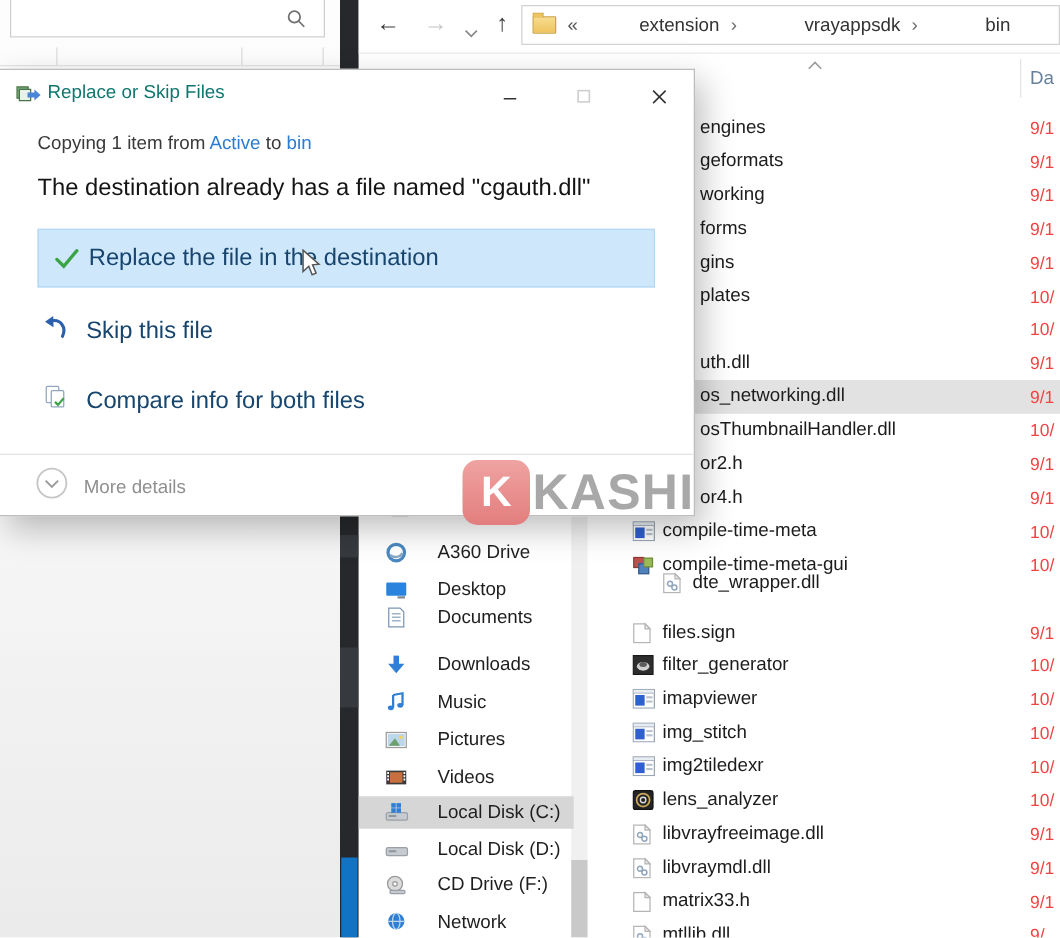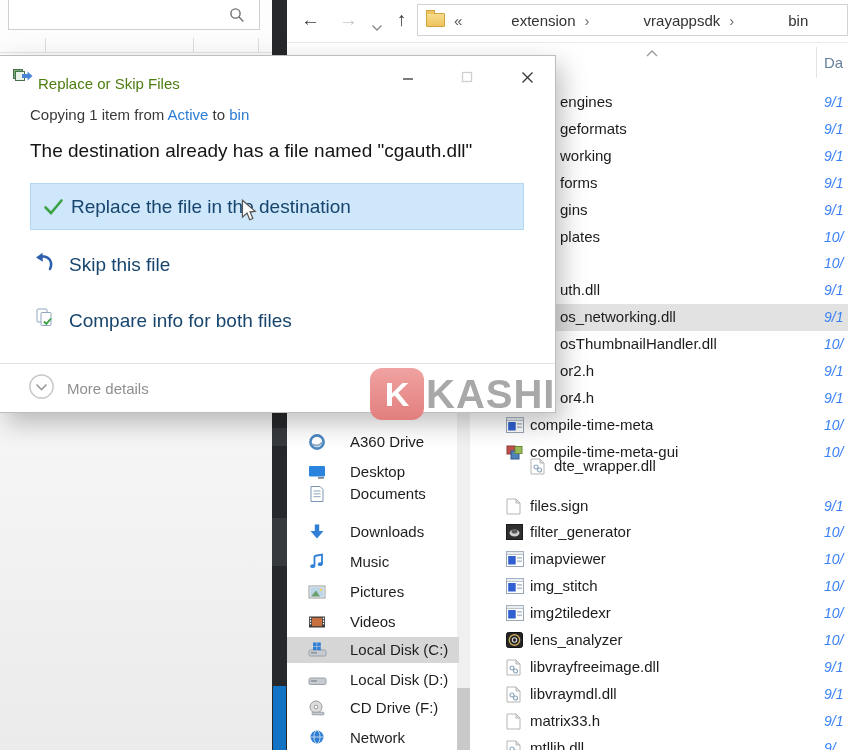--- a/index.html
+++ b/index.html
@@ -38,38 +38,38 @@
 
   .col-caret{position:absolute;left:358px;top:44px;}
   .col-datehdr{position:absolute;left:537px;top:54px;font-size:15px;color:#66809c;}
   .col-sep{position:absolute;left:529px;top:47px;width:1px;height:31px;background:#e3e3e3;}
 
   
   .row{position:absolute;left:0;width:561px;height:27px;}
   .row .rowbg{position:absolute;left:213px;right:0;top:0;bottom:0;background:#e2e2e2;}
   .row .ic{position:absolute;left:219px;top:5px;width:18px;height:17px;}
   .row .nm{position:absolute;top:4px;font-size:15px;color:#1c1c1c;white-space:nowrap;}
-  .row .dt{position:absolute;left:537px;top:5px;width:24px;overflow:hidden;font-size:14px;color:#3b82f6;white-space:nowrap;font-style:italic;}
+  .row .dt{position:absolute;left:537px;top:5px;width:24px;overflow:hidden;font-size:14px;color:#ef4444;white-space:nowrap;}
 
   
   .side-item{position:absolute;left:0;width:172px;height:26px;}
   .side-item.sel{background:#d6d6d6;}
   .side-item .sic{position:absolute;left:21px;top:4px;width:18px;height:18px;}
   .side-item .slb{position:absolute;left:63px;top:4px;font-size:15px;color:#1e1e1e;white-space:nowrap;}
   .partial-ic{position:absolute;left:26px;top:404px;width:16px;height:9px;overflow:hidden;}
   .partial-ic i{display:block;width:14px;height:14px;border-radius:50%;background:#23456e;}
   .sb-track{position:absolute;left:170px;top:413px;width:13px;height:337px;background:#f0f0f0;}
   .sb-thumb{position:absolute;left:170px;top:688px;width:13px;height:62px;background:#c9c9c9;}
 
   
   .dialog{position:absolute;left:0;top:55px;width:556px;height:358px;background:#fff;
     border-right:1px solid #bdbdbd;border-top:1px solid #bdbdbd;border-bottom:1px solid #bdbdbd;
     box-shadow:6px 10px 24px rgba(0,0,0,0.25);box-sizing:border-box;}
   .dlg-icon{position:absolute;left:13px;top:11px;}
-  .dlg-title{position:absolute;left:38px;top:19px;font-size:15px;color:#4d7c0f;}
+  .dlg-title{position:absolute;left:38px;top:9px;font-size:15px;color:#0f766e;}
   .wbtn{position:absolute;top:10px;width:30px;height:22px;display:flex;align-items:center;justify-content:center;}
   .wbtn.min{left:393px;} .wbtn.max{left:452px;} .wbtn.cls{left:512px;}
   .copy-line{position:absolute;left:30px;top:50px;font-size:15px;color:#3a3a3a;}
   .copy-line .lnk{color:#2b7cd3;}
   .headline{position:absolute;left:30px;top:84px;font-size:19px;color:#141414;}
   .opt1{position:absolute;left:30px;top:127px;width:494px;height:47px;background:#cfe7fb;border:1px solid #b3d8f3;
     box-sizing:border-box;display:flex;align-items:center;}
   .opt1 .olbl{margin-left:40px;font-size:19px;color:#17456e;}
   .opt1 .oic{position:absolute;left:12px;top:14px;}
   .optrow{position:absolute;left:34px;display:flex;align-items:center;}

